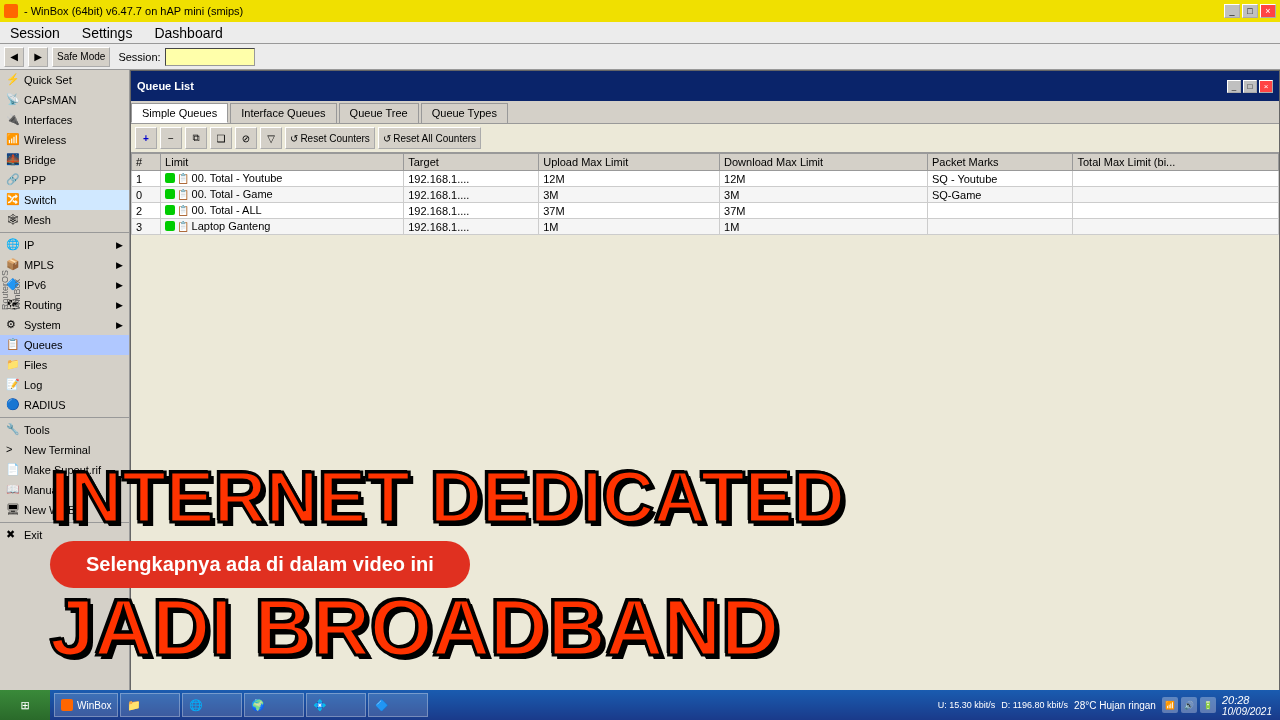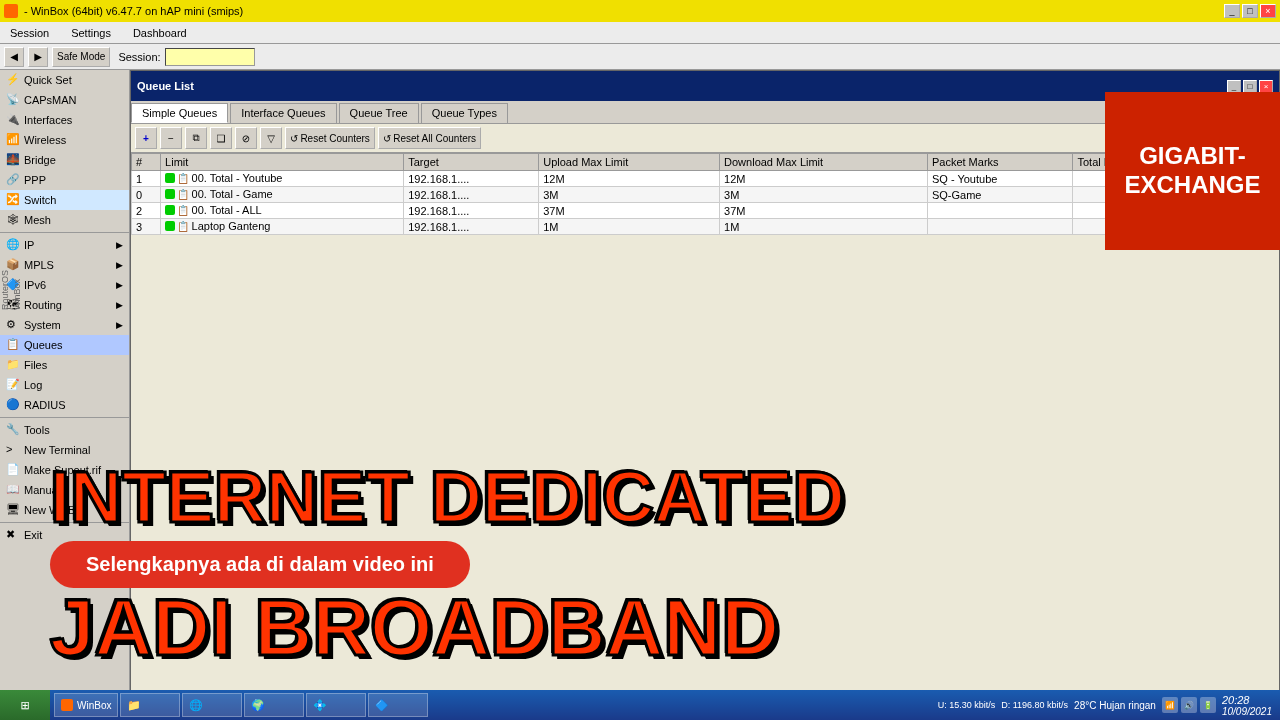--- a/index.html
+++ b/index.html
@@ -12,21 +12,21 @@
     }
     #title-bar-left { display: flex; align-items: center; gap: 6px; }
     #title-bar-controls { display: flex; gap: 2px; }
     .title-btn { width: 16px; height: 14px; background: #c0c0c0; border: 1px outset #fff; font-size: 9px; display: flex; align-items: center; justify-content: center; cursor: pointer; }
 
     
     #menu-bar {
       display: flex; align-items: center; background: #ececec; height: 22px;
       border-bottom: 1px solid #999; padding: 0 4px; gap: 10px;
     }
-    .menu-item { font-size: 11px; padding: 2px 6px; cursor: pointer; }
+    .menu-item { font-size: 14px; padding: 2px 6px; cursor: pointer; }
 
     
     #toolbar {
       display: flex; align-items: center; background: #ececec; height: 26px;
       border-bottom: 1px solid #999; padding: 0 4px; gap: 4px;
     }
     .tb-btn { height: 20px; min-width: 20px; background: #d4d0c8; border: 1px outset #fff; font-size: 10px; padding: 0 4px; cursor: pointer; display: flex; align-items: center; justify-content: center; }
     #session-label { font-size: 11px; margin-left: 4px; }
     #session-input { height: 18px; width: 90px; background: #ffffaa; border: 1px inset #999; padding: 0 2px; font-size: 11px; }
 
@@ -413,26 +413,20 @@
       </div>
 
       <div id="status-bar">
         <span>4 items</span>
         <span>0 B queued</span>
         <span>0 packets queued</span>
       </div>
     </div>
   </div>
 
-  <div id="gigabit-box">
-    <div id="gigabit-text">
-      <span>GIGABIT-</span><br>
-      <span>EXCHANGE</span>
-    </div>
-  </div>
 
   <div id="overlay">
     <div id="overlay-content">
       <div id="internet-text">INTERNET DEDICATED</div>
       <div id="selengkap-btn">Selengkapnya ada di dalam video ini</div>
       <div id="jadi-text">JADI BROADBAND</div>
     </div>
   </div>
 
   <div id="side-branding">

